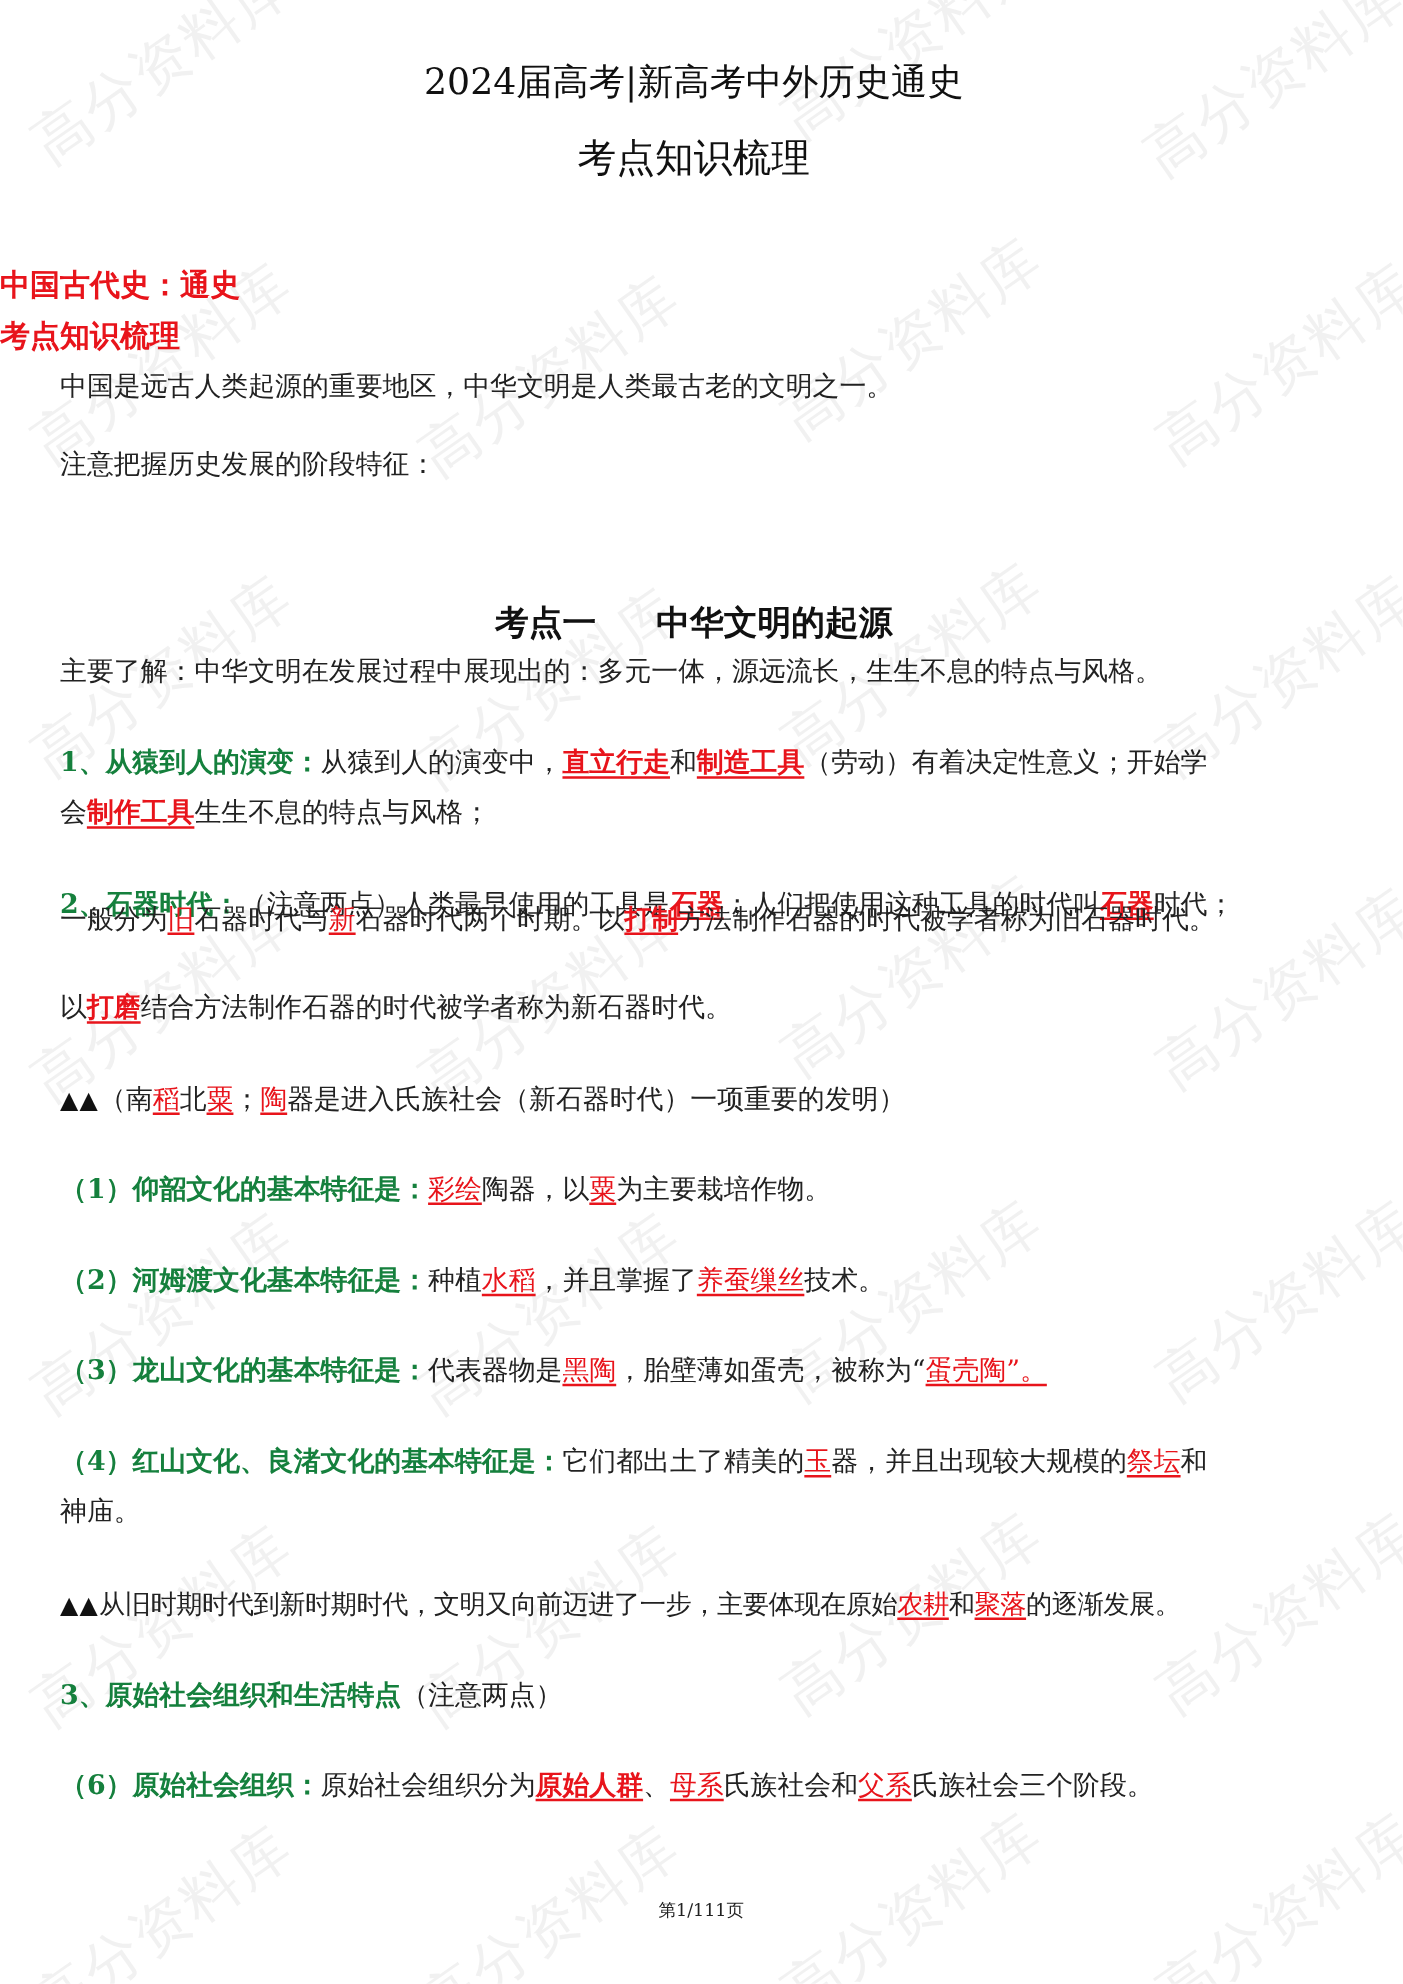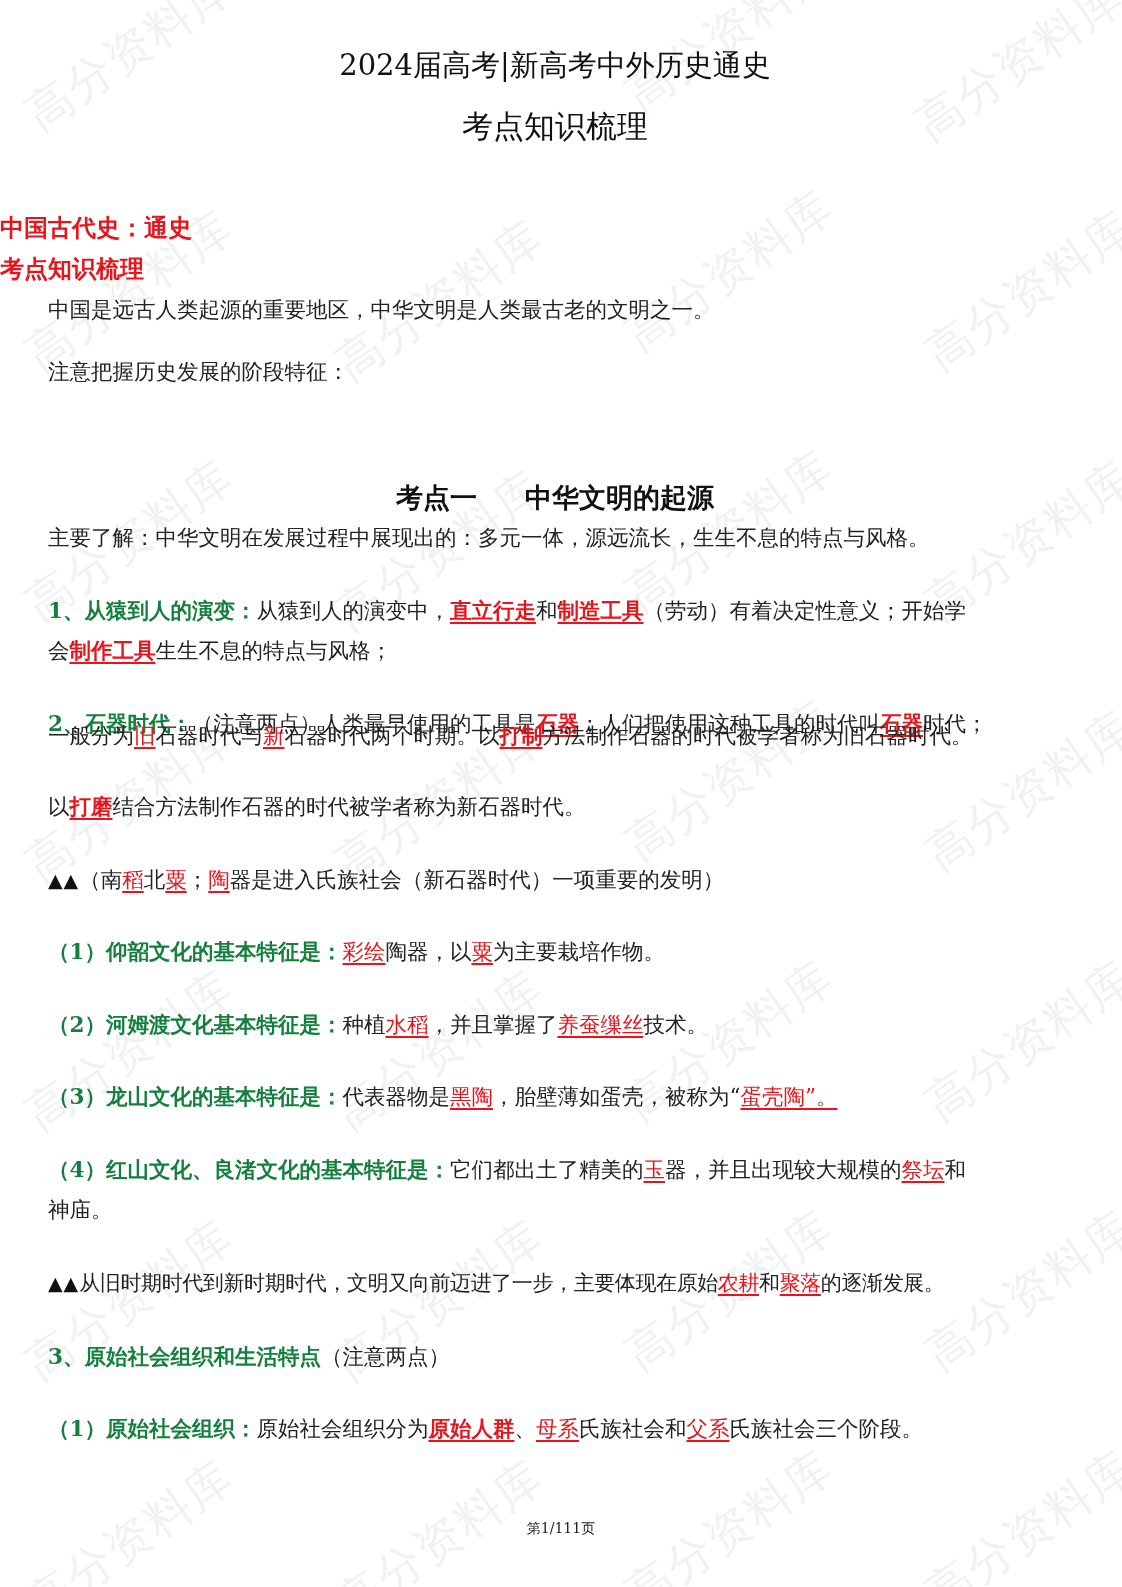--- a/index.html
+++ b/index.html
@@ -118,17 +118,17 @@
 
   <div class="abs para" style="top:1263px; font-size:21px; letter-spacing:-0.4px">
     <span class="tri">▲▲</span><span>从旧时期时代到新时期时代，文明又向前迈进了一步，主要体现在原始</span><span class="hl">农耕</span><span>和</span><span class="hl">聚落</span><span>的逐渐发展。</span>
   </div>
 
   <div class="abs para" style="top:1337px">
     <b class="k">3、原始社会组织和生活特点</b><span>（注意两点）</span>
   </div>
 
   <div class="abs para" style="top:1409px">
-    <b class="k">（1）原始社会组织：</b><span>原始社会组织分为</span><span class="hl-bold">原始人群</span><span>、</span><span class="hl">母系</span><span>氏族社会和</span><span class="hl">父系</span><span>氏族社会三个阶段。</span>
+    <b class="k">（6）原始社会组织：</b><span>原始社会组织分为</span><span class="hl-bold">原始人群</span><span>、</span><span class="hl">母系</span><span>氏族社会和</span><span class="hl">父系</span><span>氏族社会三个阶段。</span>
   </div>
 
   <div class="abs footer">第1/111页</div>
 </div>
 
 </body></html>

